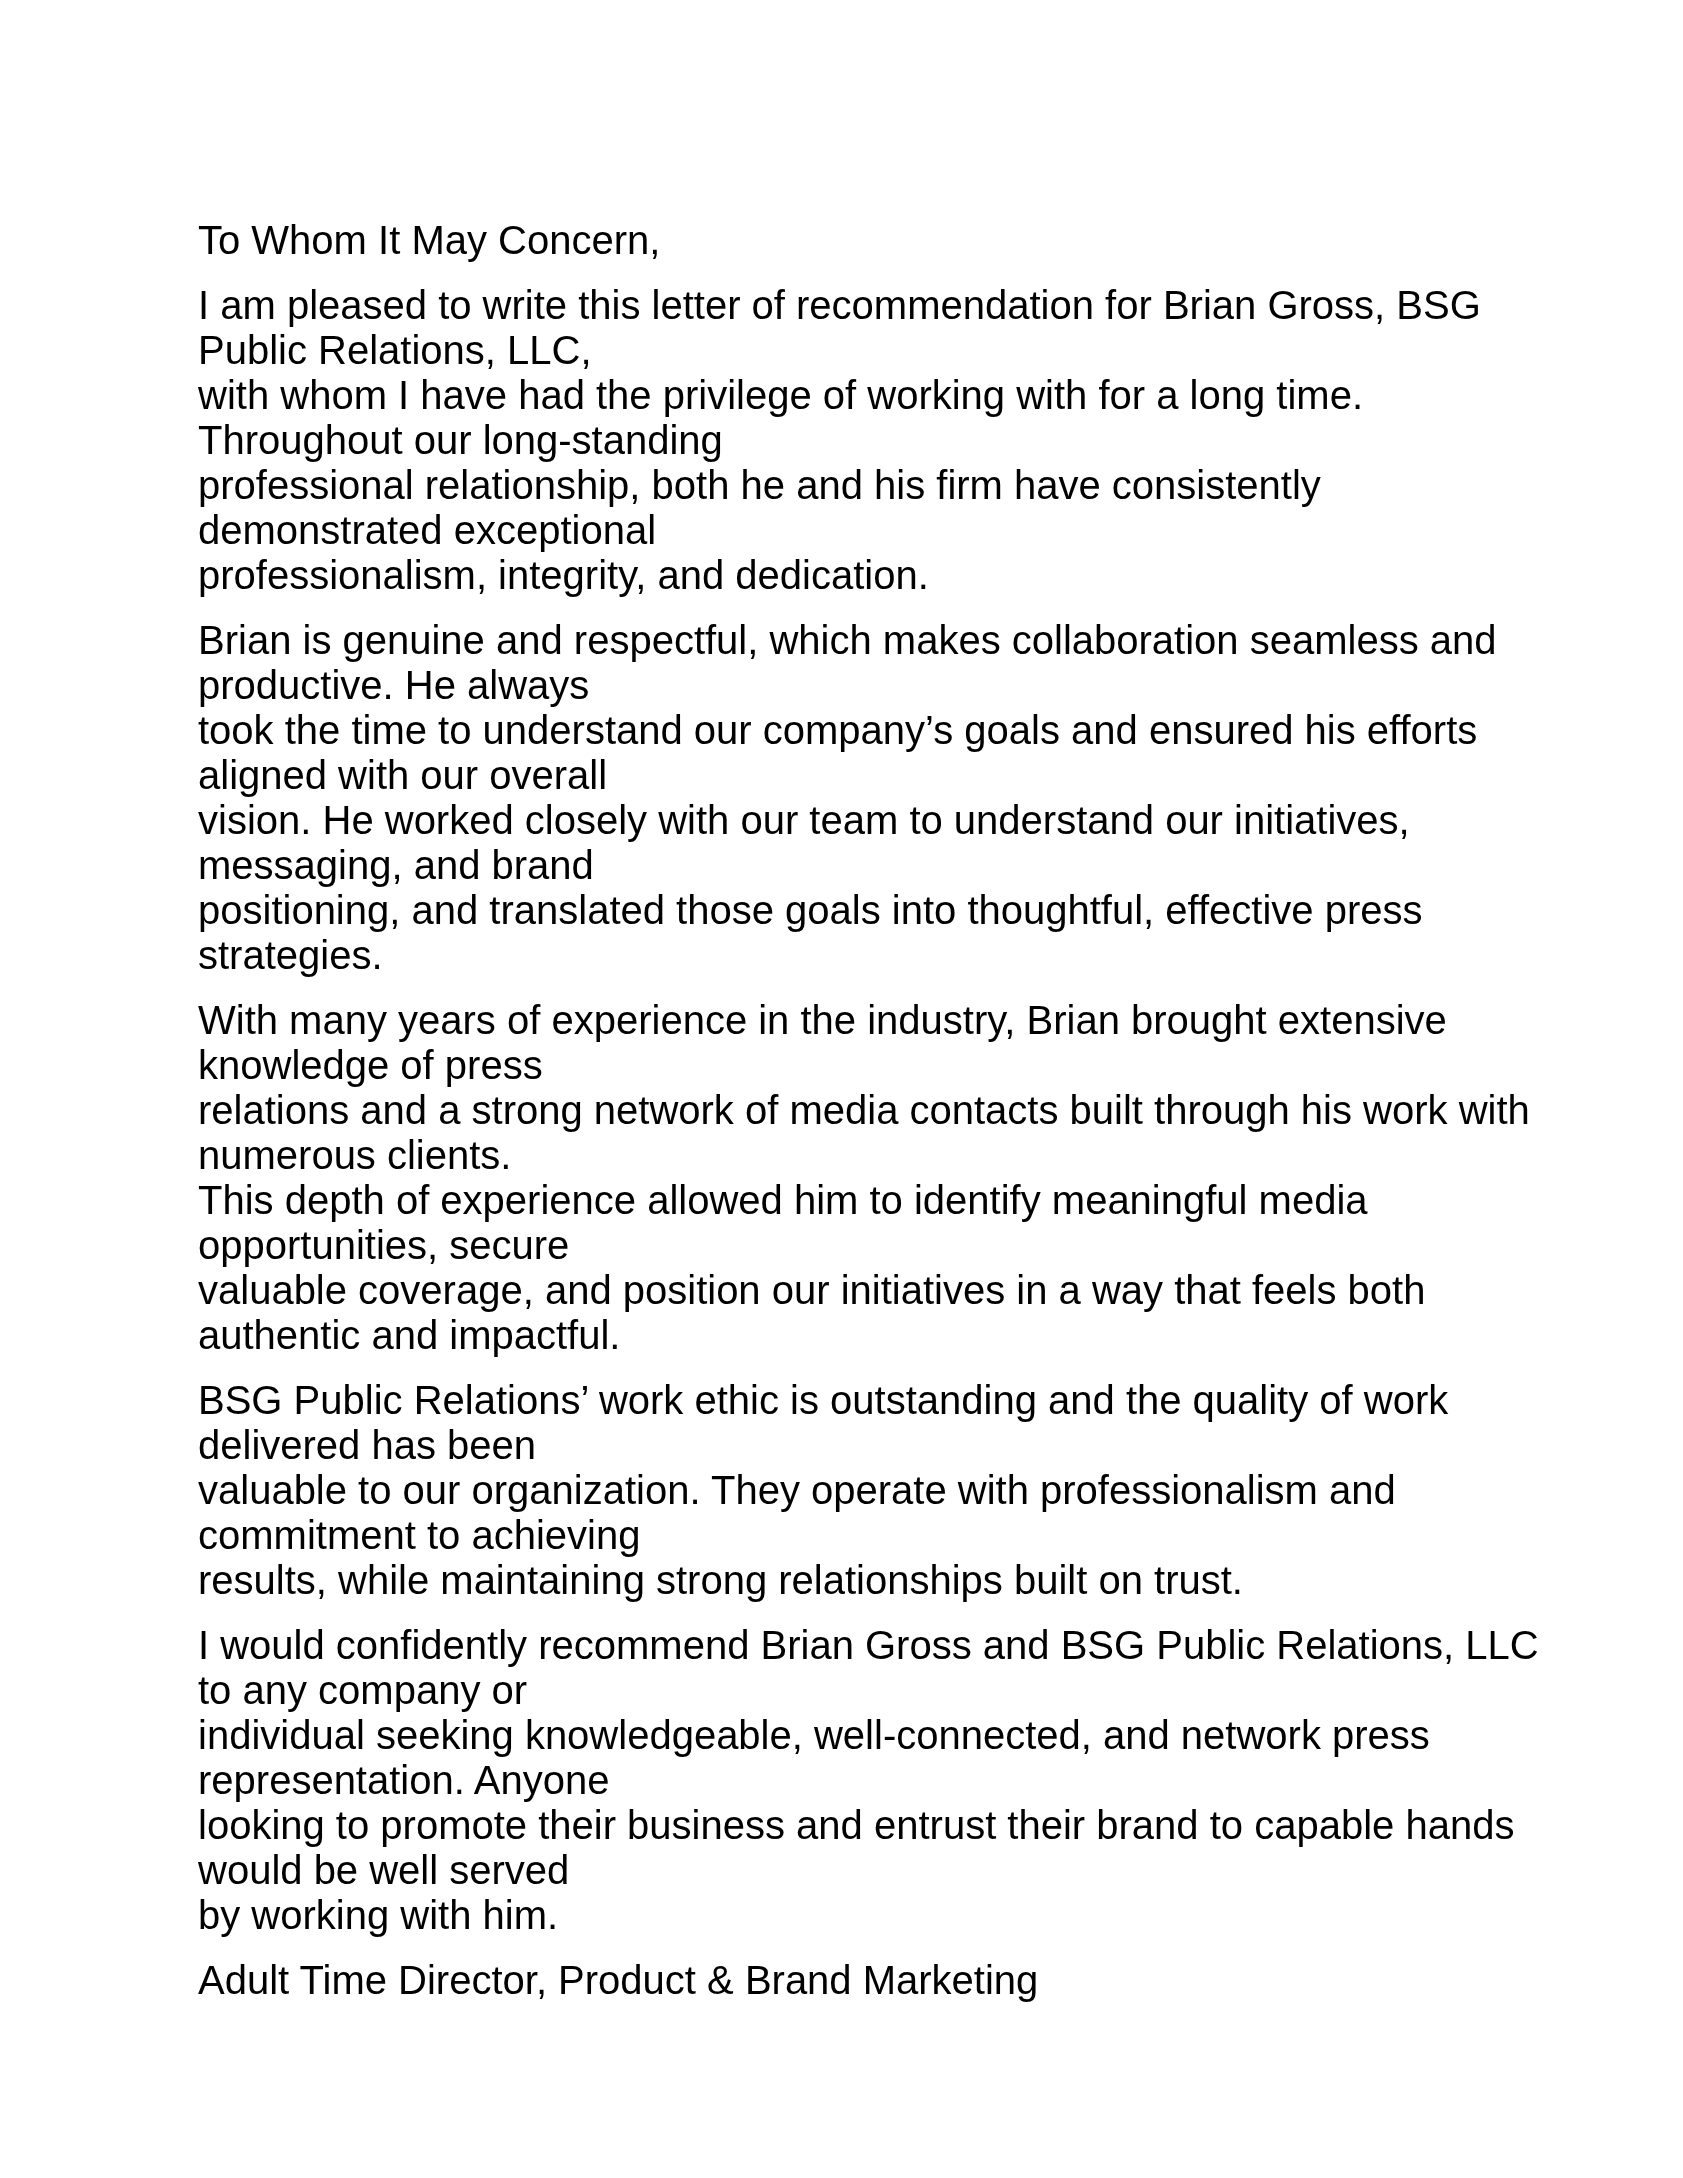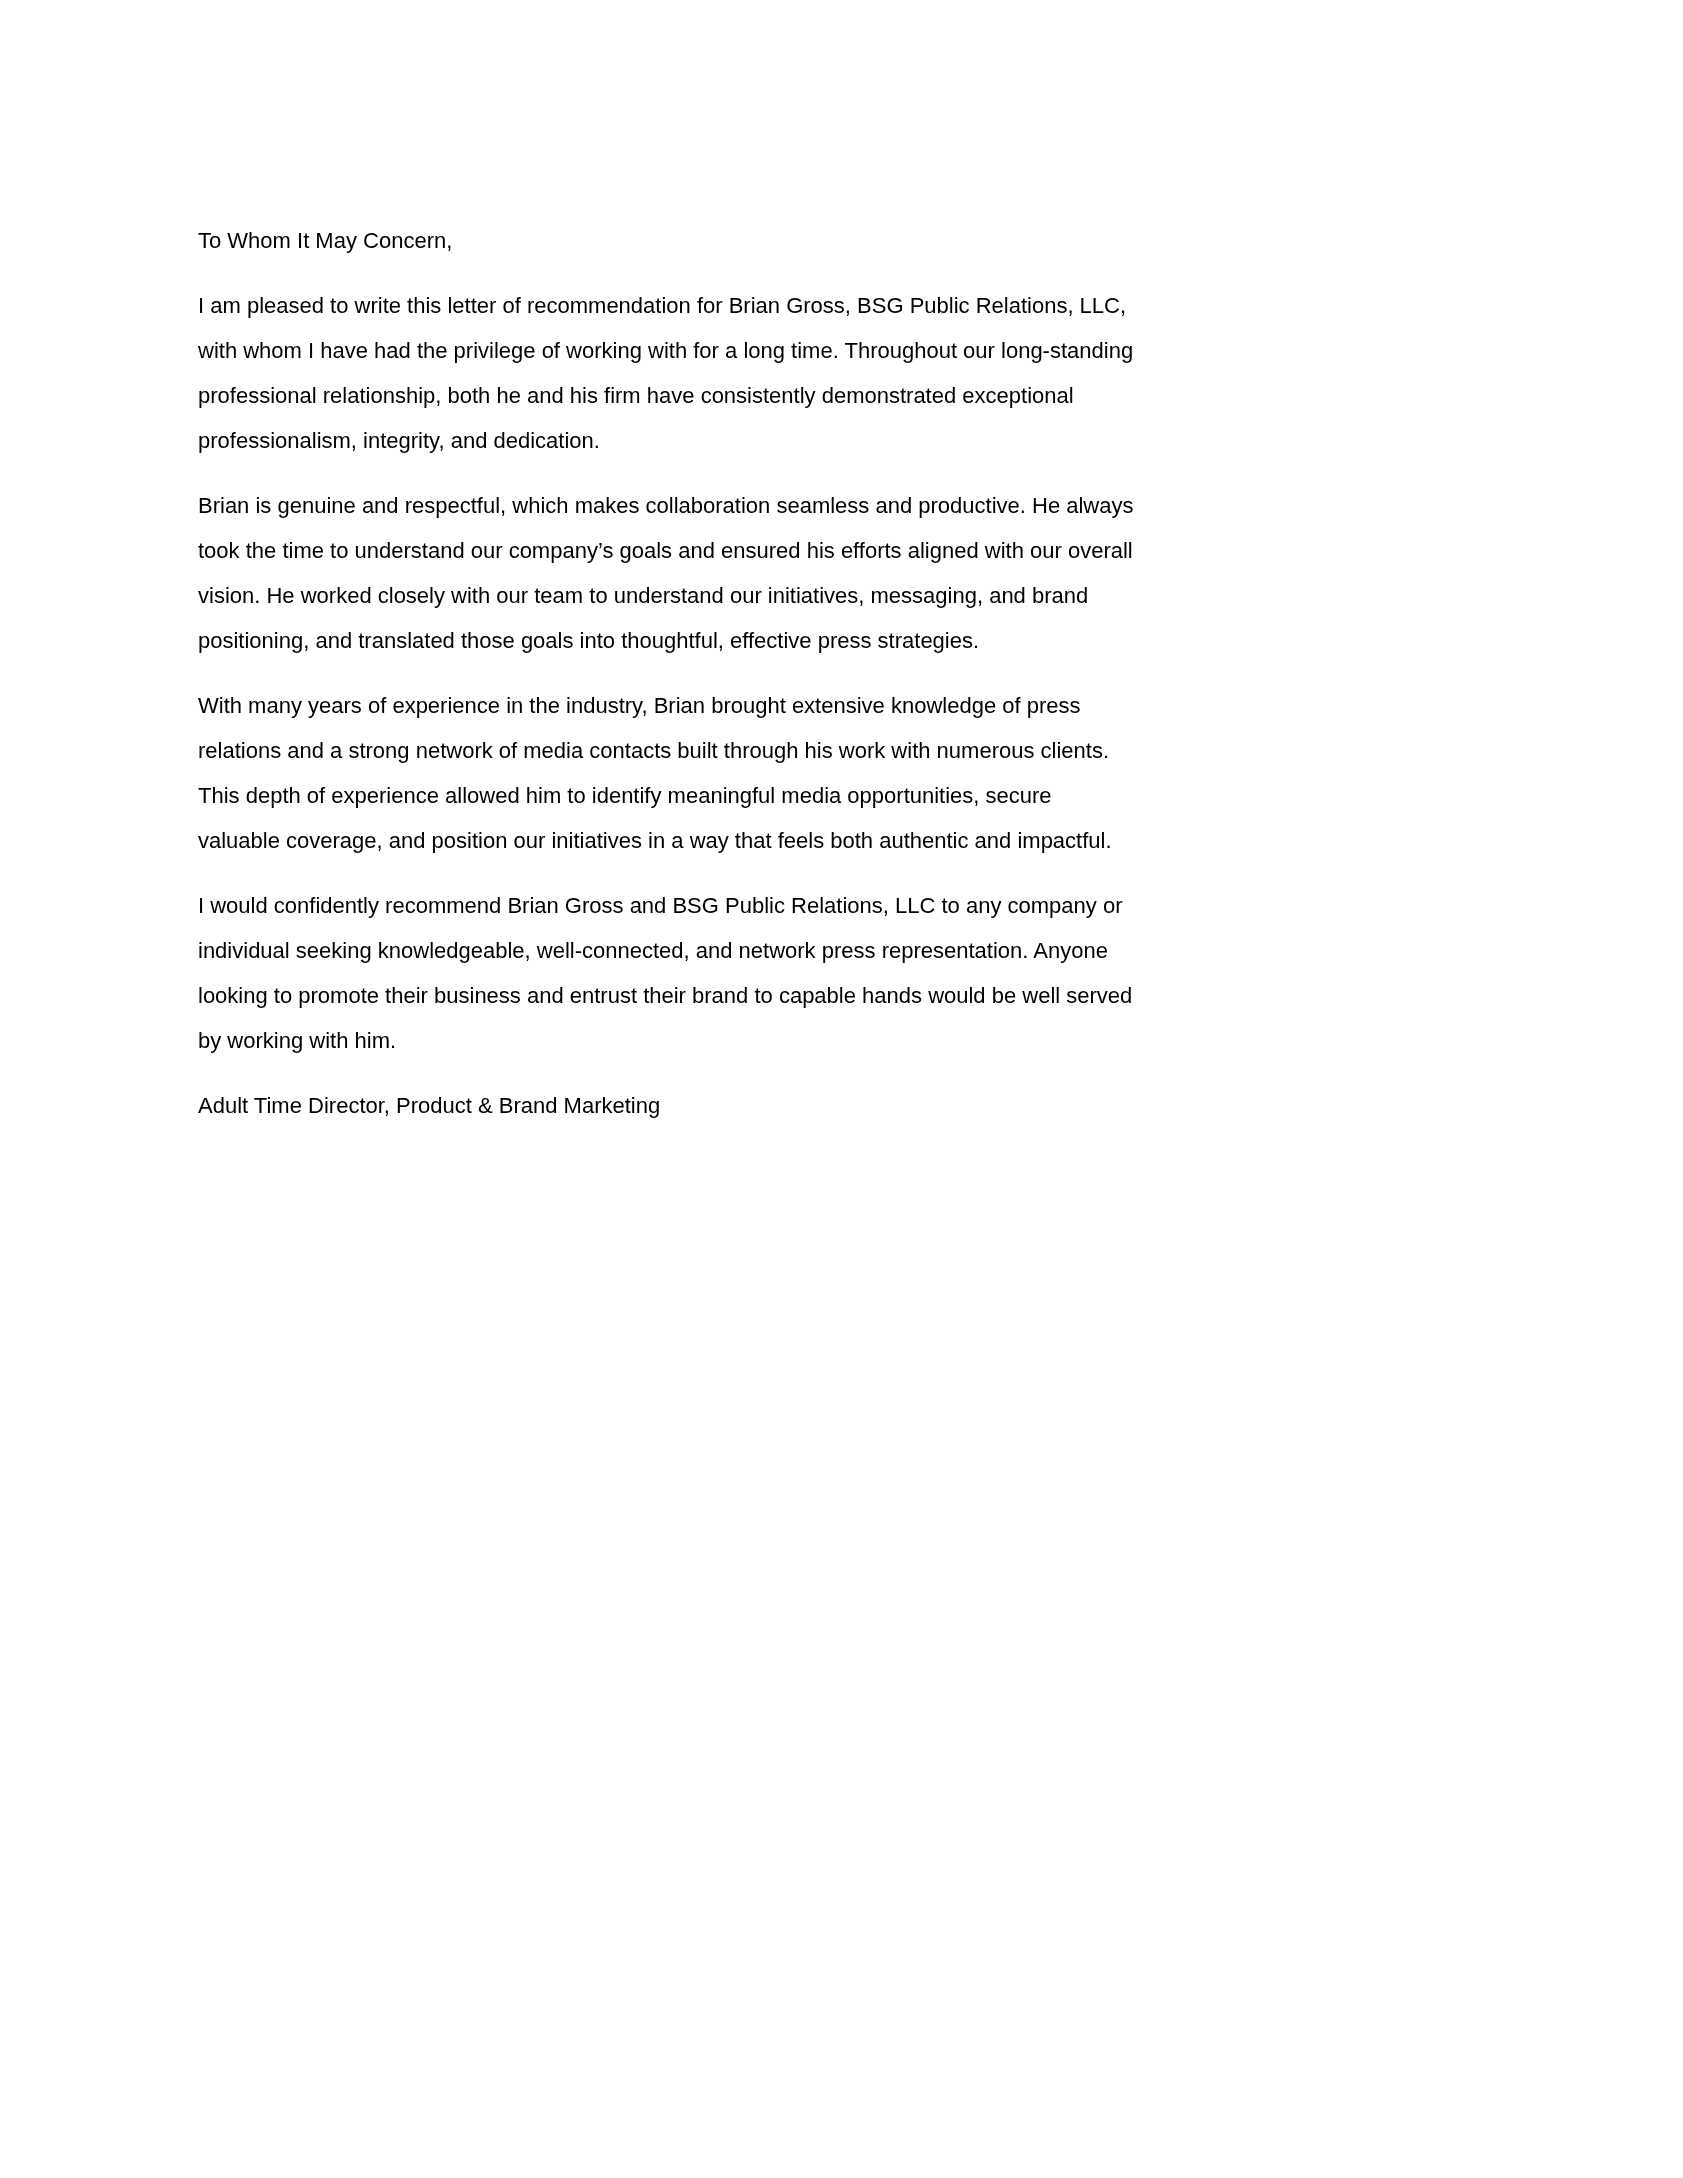--- a/index.html
+++ b/index.html
@@ -13,21 +13,21 @@
     overflow: hidden;
   }
   .page {
     box-sizing: border-box;
     width: 1683px;
     height: 2178px;
     background: #ffffff;
     padding: 218px 139px 0 198px;
     color: #000000;
     font-family: "Liberation Sans", "DejaVu Sans", sans-serif;
-    font-size: 22px;
+    font-size: 40px;
     line-height: 45px;
   }
   .para {
     margin: 0 0 20px 0;
     max-width: 1386px;
     white-space: pre-line; 
   }
   .salutation {
     margin: 0 0 20px 0;
   }
@@ -53,20 +53,23 @@
   <p class="para">Brian is genuine and respectful, which makes collaboration seamless and productive. He always
 took the time to understand our company’s goals and ensured his efforts aligned with our overall
 vision. He worked closely with our team to understand our initiatives, messaging, and brand
 positioning, and translated those goals into thoughtful, effective press strategies.</p>
 
   <p class="para">With many years of experience in the industry, Brian brought extensive knowledge of press
 relations and a strong network of media contacts built through his work with numerous clients.
 This depth of experience allowed him to identify meaningful media opportunities, secure
 valuable coverage, and position our initiatives in a way that feels both authentic and impactful.</p>
 
+  <p class="para">BSG Public Relations’ work ethic is outstanding and the quality of work delivered has been
+valuable to our organization. They operate with professionalism and commitment to achieving
+results, while maintaining strong relationships built on trust.</p>
 
   <p class="para">I would confidently recommend Brian Gross and BSG Public Relations, LLC to any company or
 individual seeking knowledgeable, well-connected, and network press representation. Anyone
 looking to promote their business and entrust their brand to capable hands would be well served
 by working with him.</p>
 
 
   <div>
     <p class="signature-line">Adult Time Director, Product &amp; Brand Marketing</p>
   </div>

